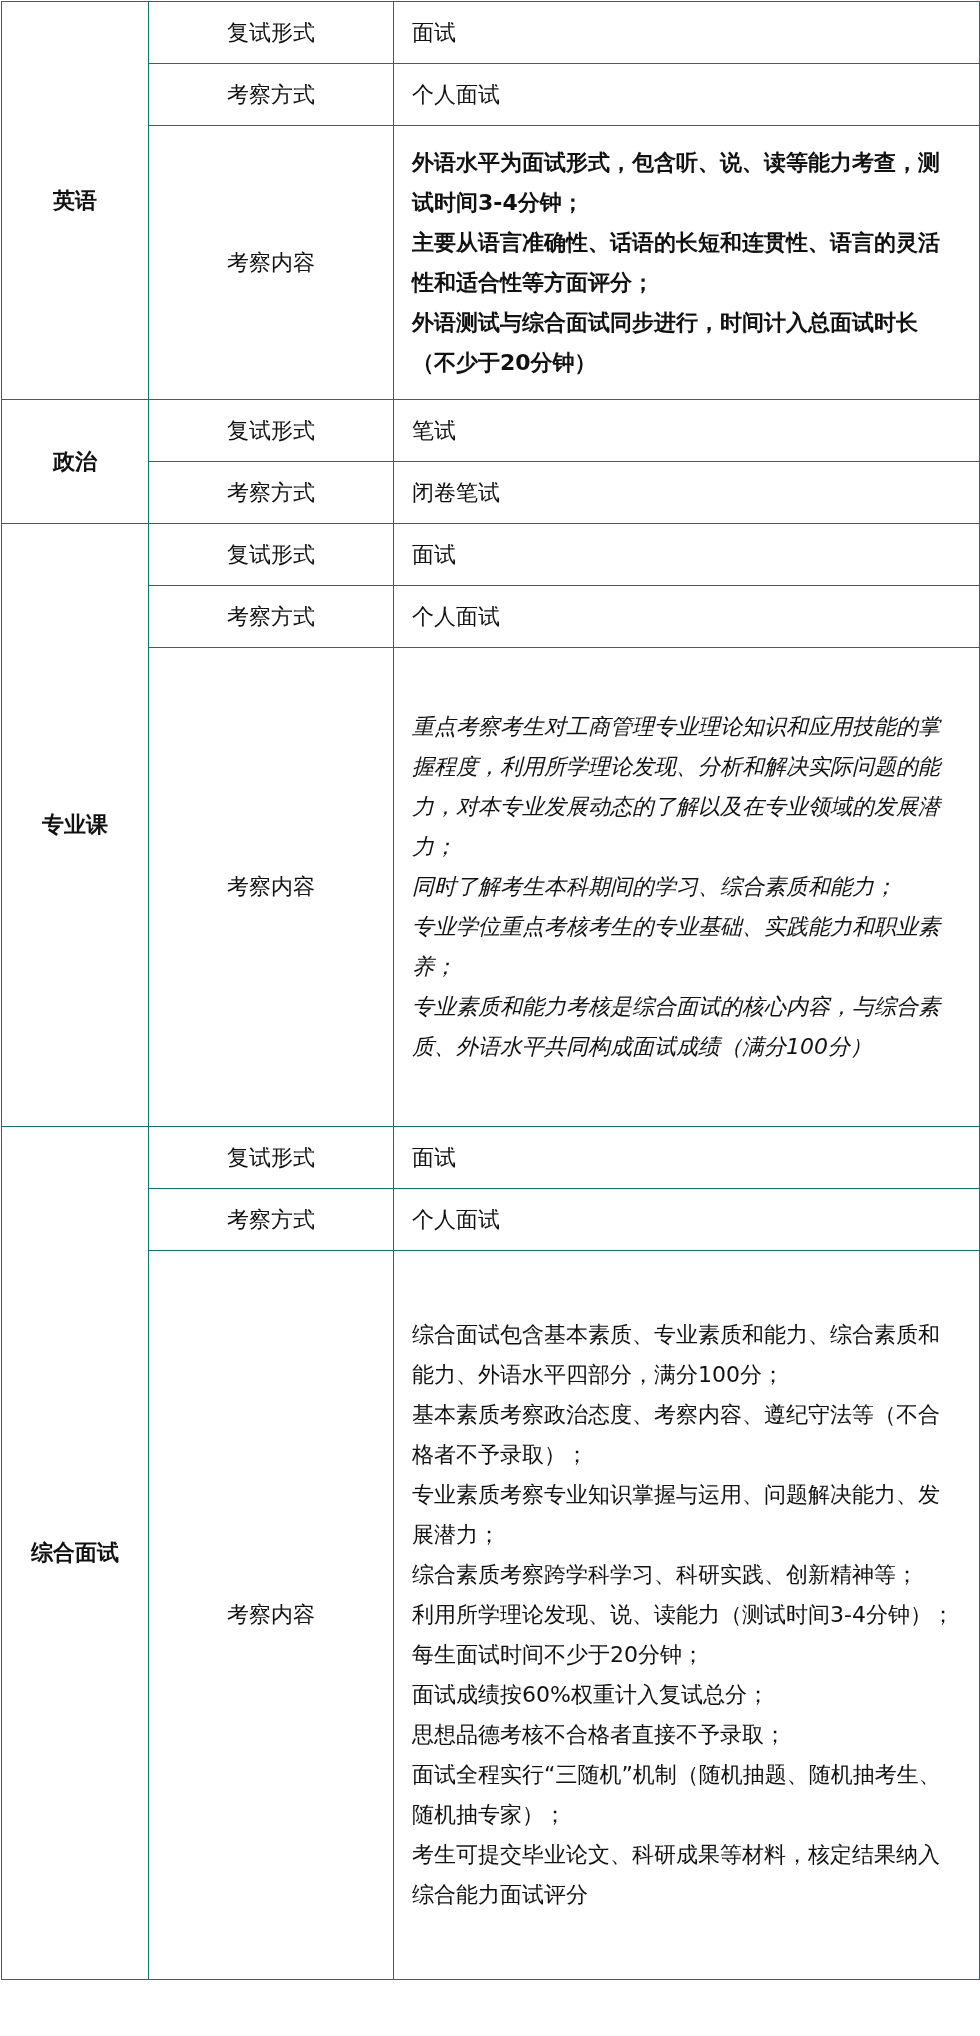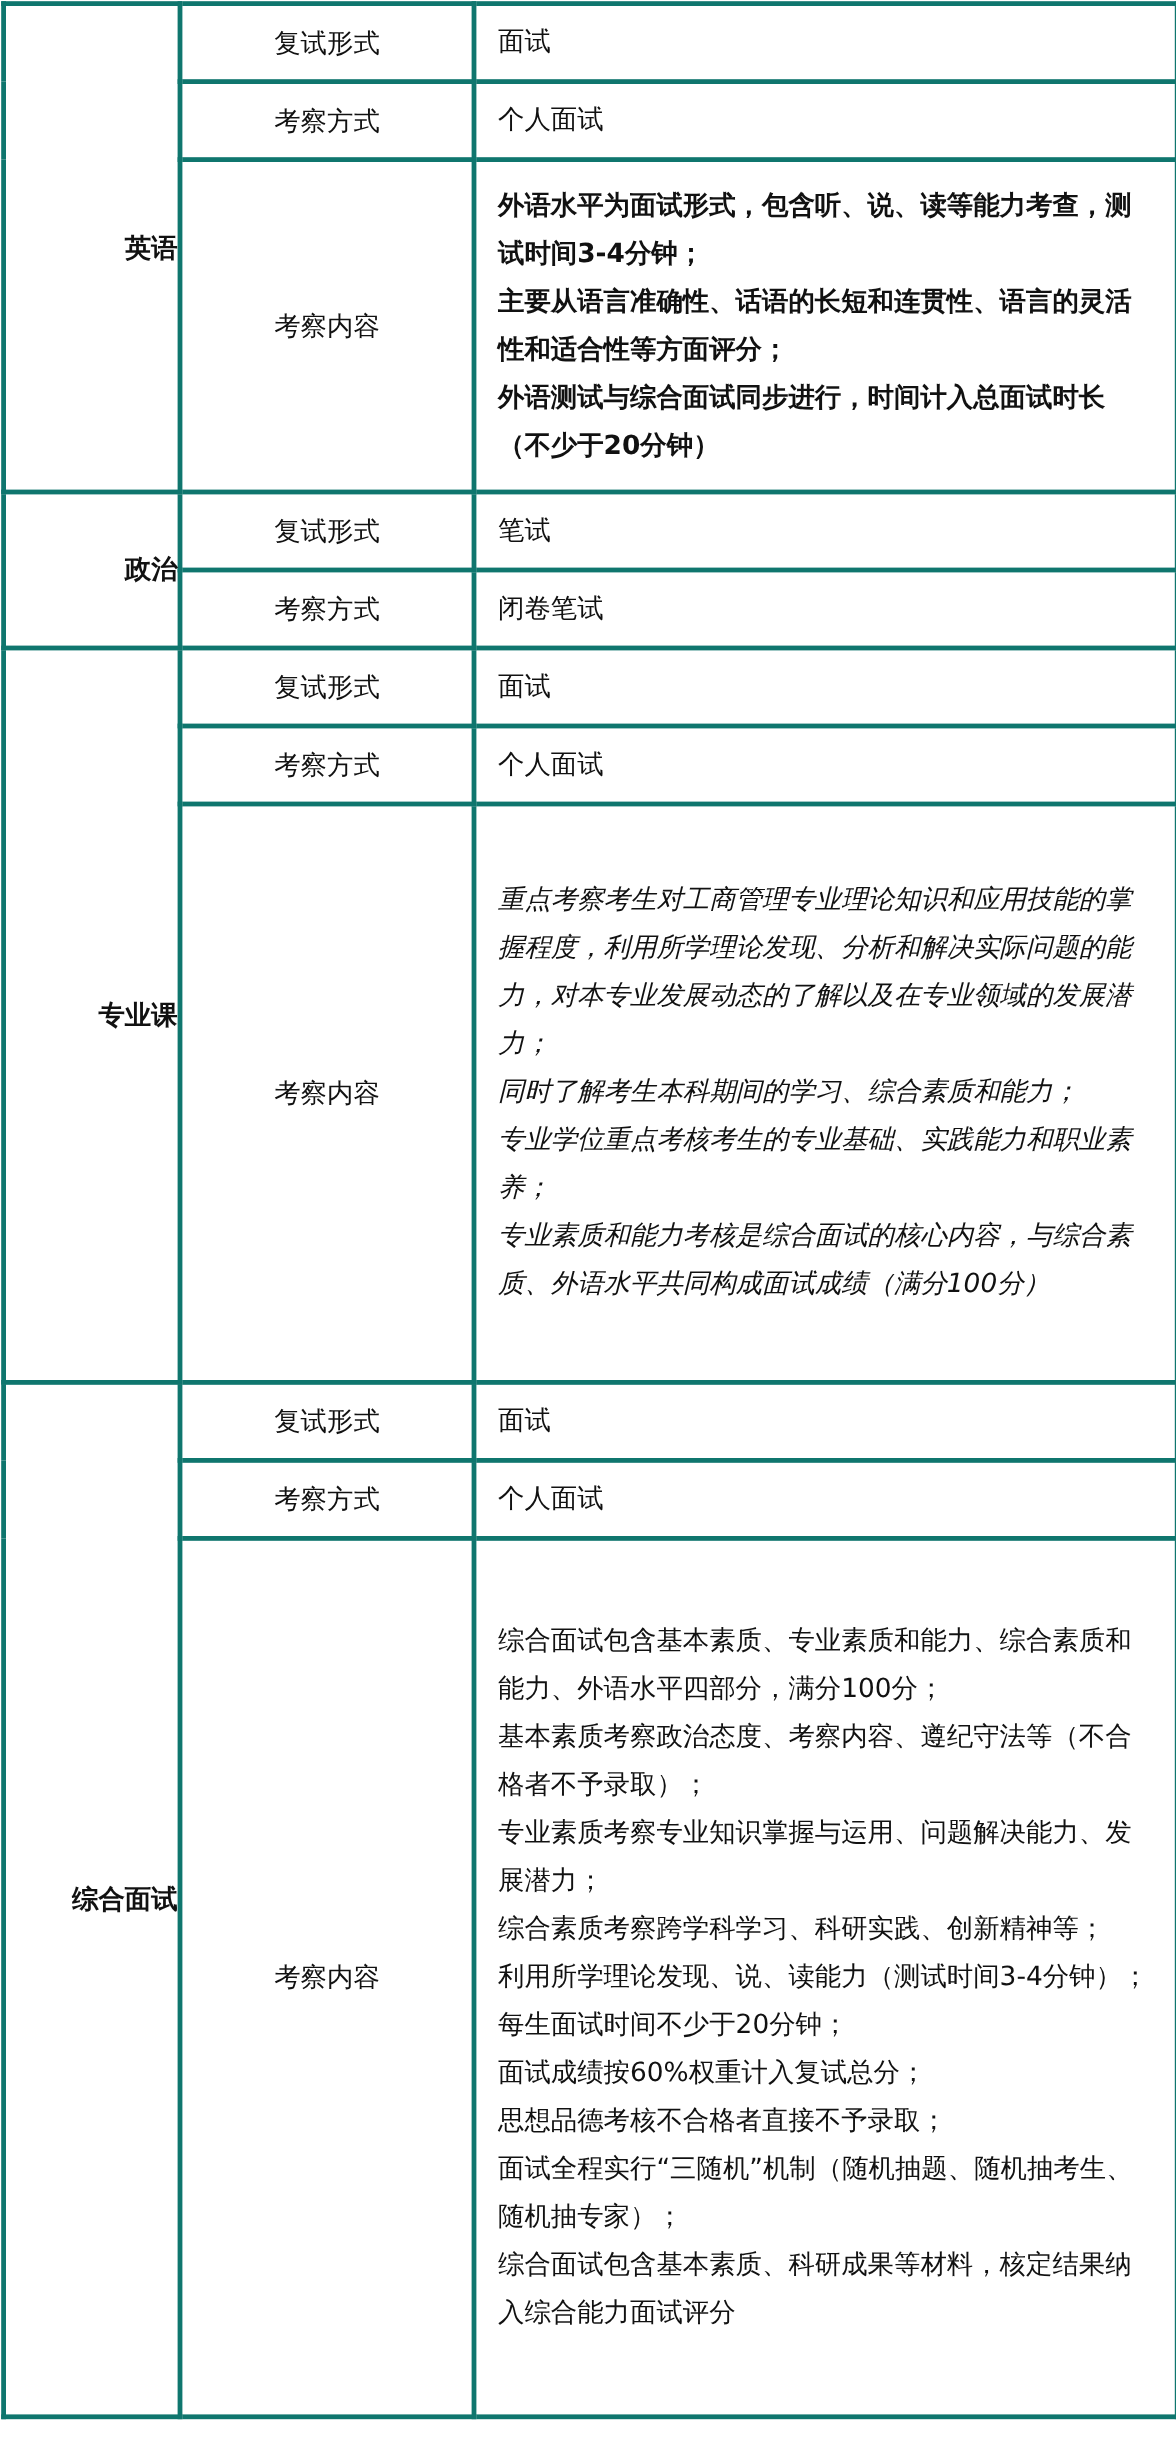--- a/index.html
+++ b/index.html
@@ -16,29 +16,29 @@
     }
     table.exam-table {
       position: absolute;
       left: 1px;
       top: 1px;
       width: 978px;
       border-collapse: collapse;
       table-layout: fixed;
     }
     table.exam-table td {
-      border: 4px solid #0f766e;
+      border: 1px solid #0f766e;
       padding: 0;
       vertical-align: middle;
     }
     col.c1 { width: 147px; }
     col.c2 { width: 245px; }
     col.c3 { width: 586px; }
     td.subject {
-      text-align: right;
+      text-align: center;
       font-weight: bold;
       font-size: 22px;
     }
     td.item {
       text-align: center;
       font-size: 22px;
     }
     td.value {
       font-size: 22px;
       padding: 0 18px 0 18px !important;
@@ -124,17 +124,17 @@
       <td class="value multi" style="height:700px;">
         <span class="line">综合面试包含基本素质、专业素质和能力、综合素质和能力、外语水平四部分，满分100分；</span>
         <span class="line">基本素质考察政治态度、考察内容、遵纪守法等（不合格者不予录取）；</span>
         <span class="line">专业素质考察专业知识掌握与运用、问题解决能力、发展潜力；</span>
         <span class="line">综合素质考察跨学科学习、科研实践、创新精神等；</span>
         <span class="line">利用所学理论发现、说、读能力（测试时间3-4分钟）；</span>
         <span class="line">每生面试时间不少于20分钟；</span>
         <span class="line">面试成绩按60%权重计入复试总分；</span>
         <span class="line">思想品德考核不合格者直接不予录取；</span>
         <span class="line">面试全程实行“三随机”机制（随机抽题、随机抽考生、随机抽专家）；</span>
-        <span class="line">综合面试包含基本素质、科研成果等材料，核定结果纳入综合能力面试评分</span>
+        <span class="line">考生可提交毕业论文、科研成果等材料，核定结果纳入综合能力面试评分</span>
       </td>
     </tr>
   </tbody>
 </table>
 
 </body></html>

